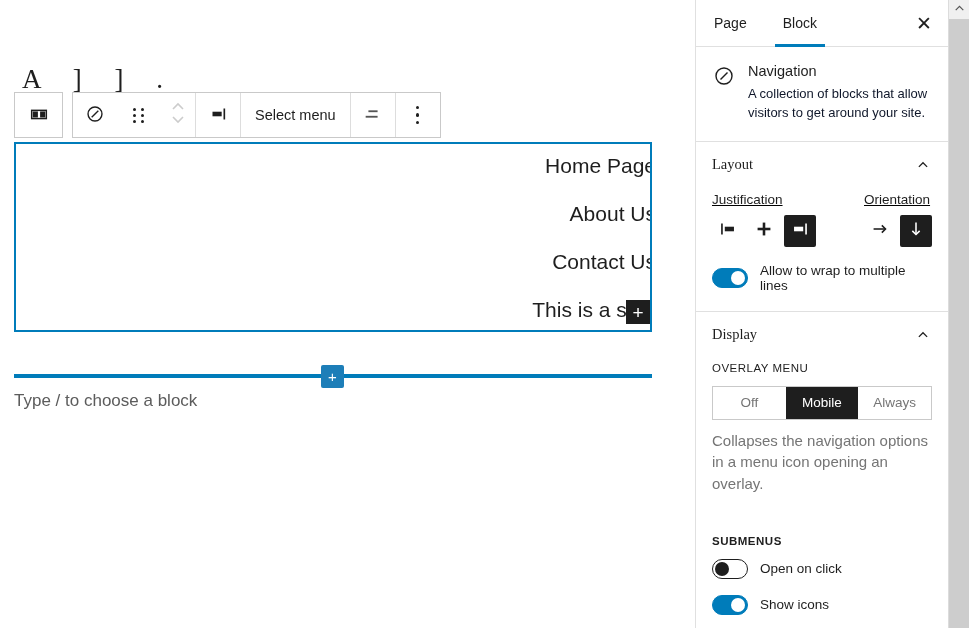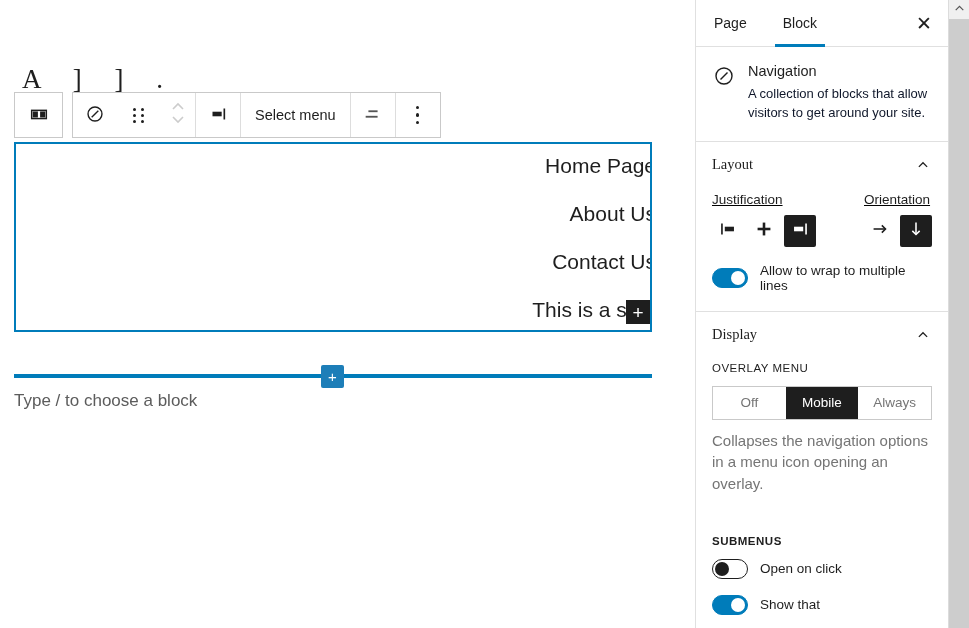--- a/index.html
+++ b/index.html
@@ -460,21 +460,21 @@
         <div class="toggle">
           <span class="knob"></span>
         </div>
         <span class="toggle-label">Open on click</span>
       </div>
 
       <div class="toggle-row">
         <div class="toggle on">
           <span class="knob"></span>
         </div>
-        <span class="toggle-label">Show that</span>
+        <span class="toggle-label">Show icons</span>
       </div>
     </div>
   </div>
 
   <div class="scrollbar">
     <div class="sb-arrow">
       <span>
         <svg width="13" height="13" viewBox="0 0 24 24">
           <polyline points="5,15 12,8 19,15" fill="none" stroke="#555" stroke-width="2.2"></polyline>
         </svg>

